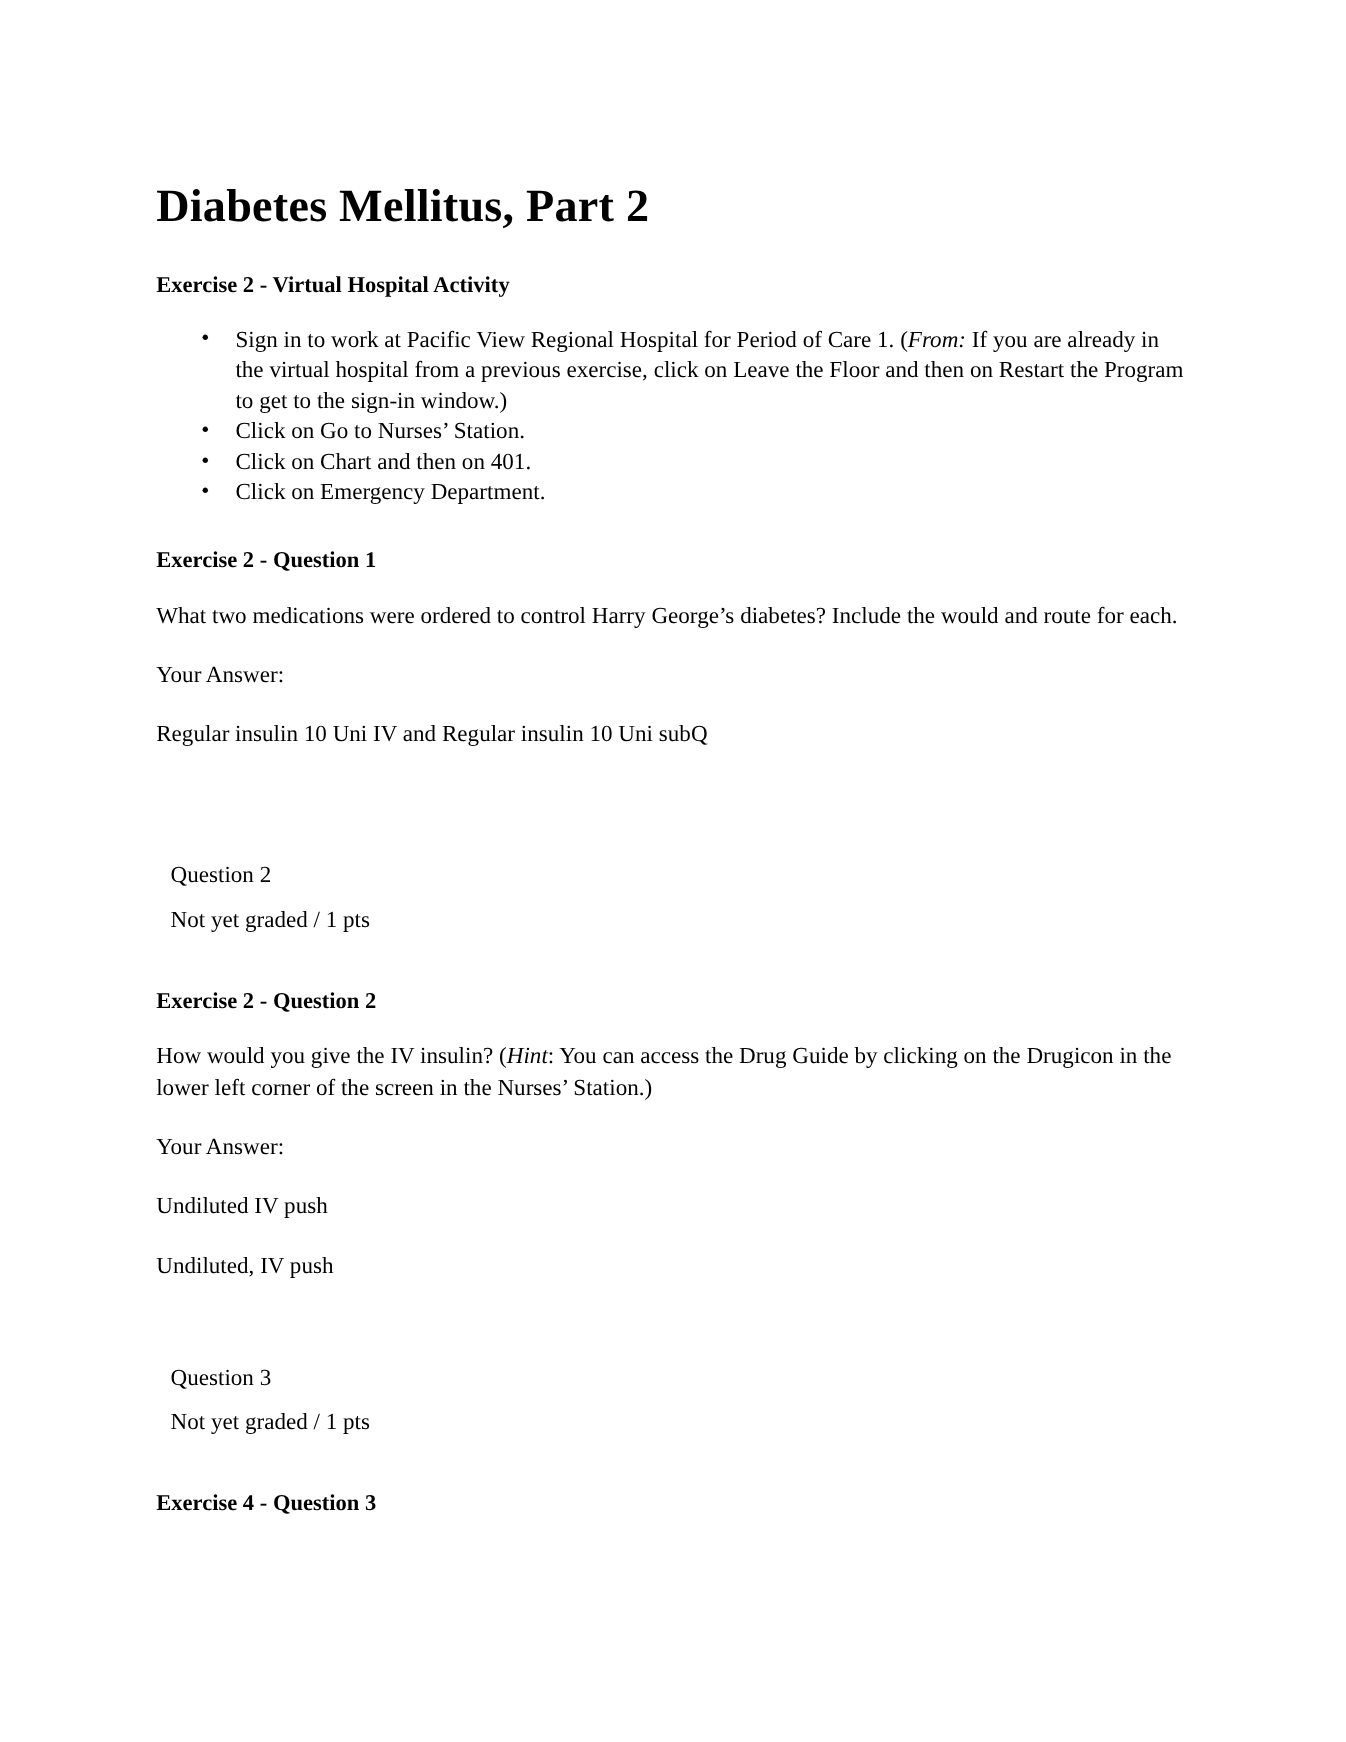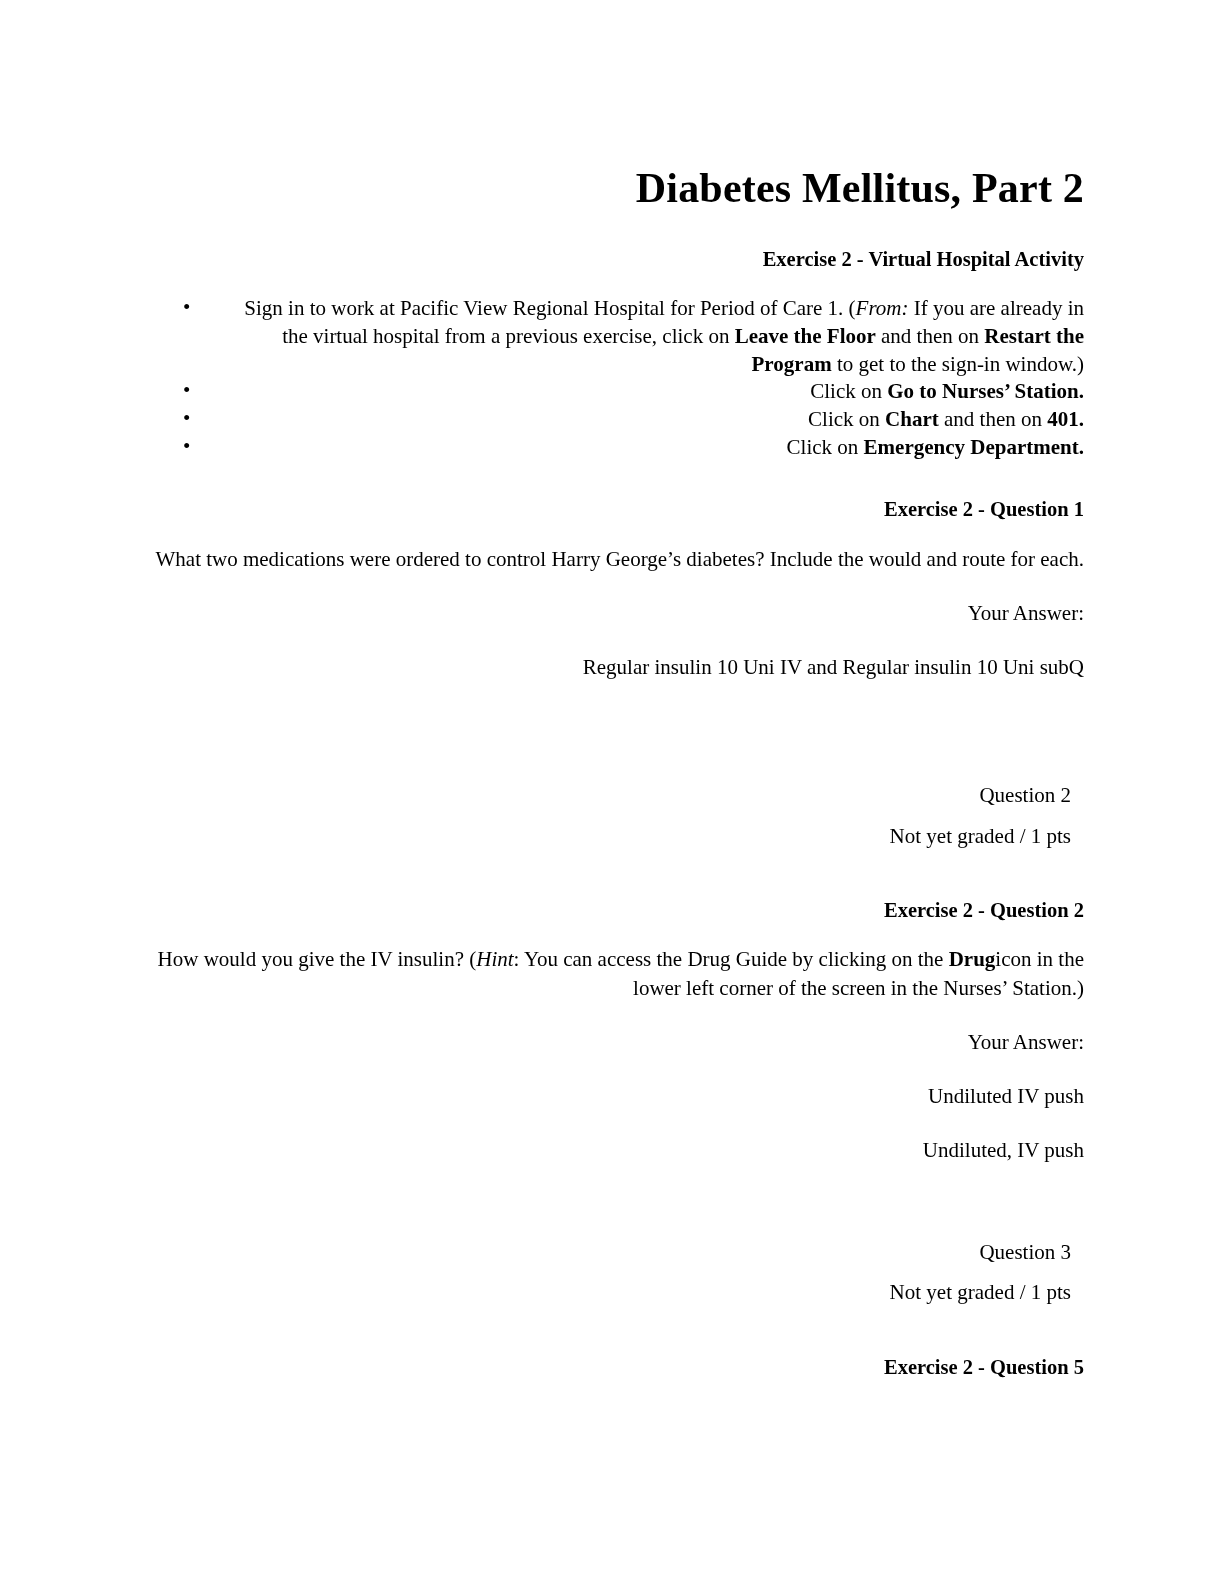--- a/index.html
+++ b/index.html
@@ -12,21 +12,20 @@
     height: 1584px;
     font-family: "Liberation Serif", serif;
     color: #000000;
   }
   .page {
     box-sizing: border-box;
     width: 1224px;
     height: 1212px;
     padding: 165px 140px 0 142px;
     position: relative;
-    text-align: right;
   }
   .doc-title {
     font-size: 42px;
     font-weight: bold;
     line-height: 1.12;
     margin: 0 0 34px 0;
     letter-spacing: 0.2px;
   }
   .heading {
     font-size: 20.5px;
@@ -54,21 +53,21 @@
     font-size: 21px;
   }
   .para {
     font-size: 21px;
     line-height: 1.34;
     margin: 0;
   }
   .gap-sm { height: 26px; }
   .gap-md { height: 34px; }
   .gap-xl { height: 62px; }
-  b, strong { font-weight: bold; }
+  b, strong { font-weight: normal; }
   i, em { font-style: italic; }
   .meta {
     font-size: 21px;
     line-height: 1.3;
     margin: 13px;
   }
 </style>
 </head>
 <body>
 
@@ -125,15 +124,15 @@
 
   <p class="para">Undiluted, IV push</p>
 
   <div class="gap-xl"></div>
 
   <p class="meta">Question 3</p>
   <p class="meta">Not yet graded / 1 pts</p>
 
   <div class="gap-md"></div>
 
-  <div class="heading">Exercise 2 - Question 5</div>
+  <div class="heading">Exercise 4 - Question 3</div>
 
 </div>
 
 </body></html>

